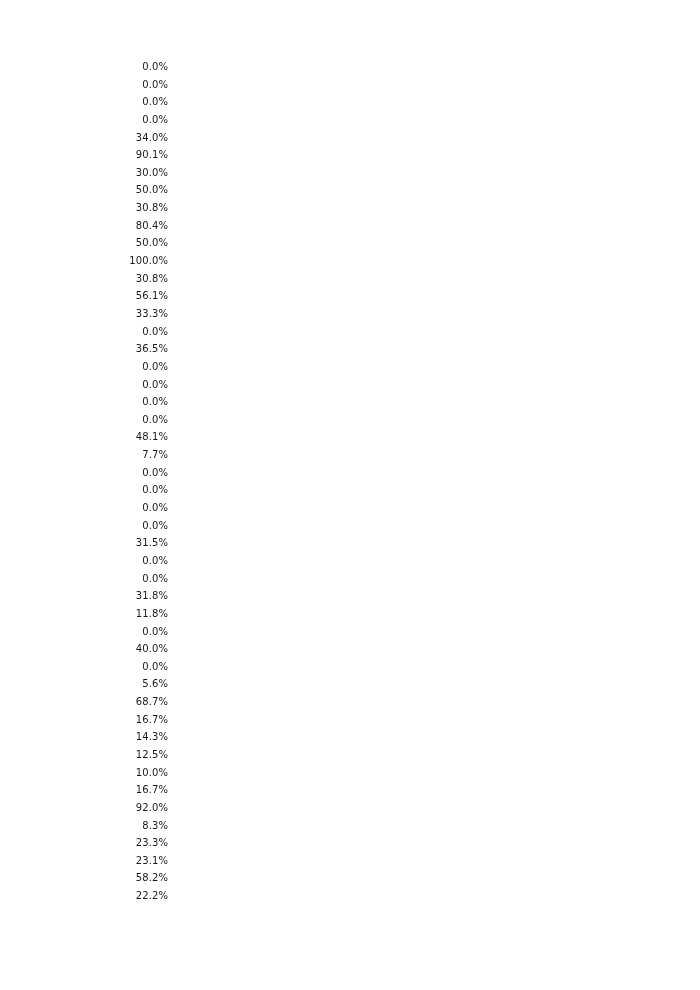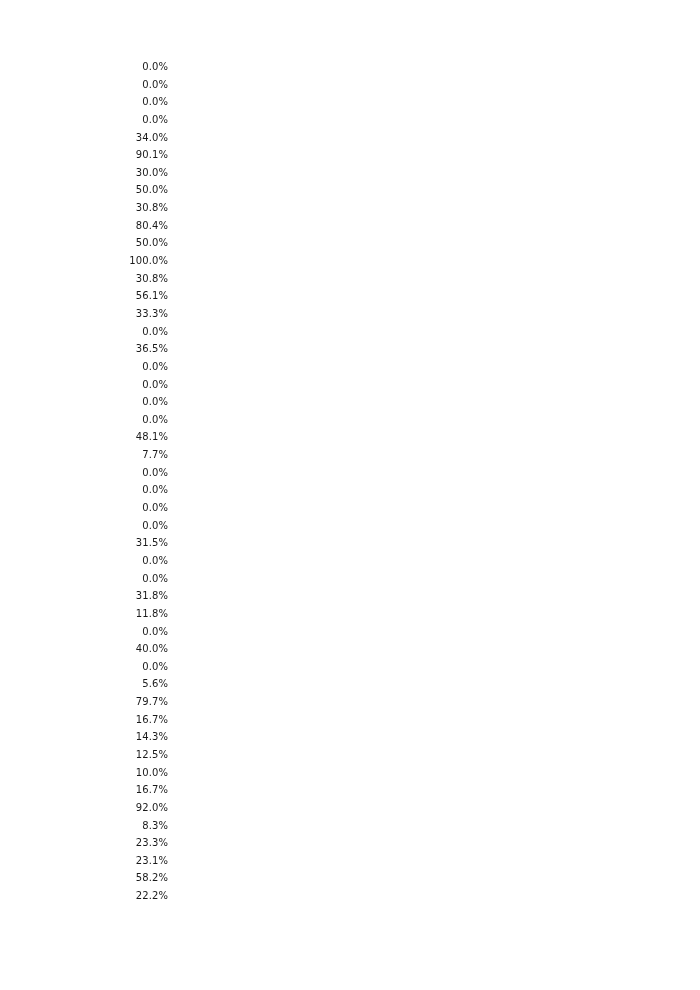--- a/index.html
+++ b/index.html
@@ -72,21 +72,21 @@
       <div class="value-cell">0.0%</div>
       <div class="value-cell">31.5%</div>
       <div class="value-cell">0.0%</div>
       <div class="value-cell">0.0%</div>
       <div class="value-cell">31.8%</div>
       <div class="value-cell">11.8%</div>
       <div class="value-cell">0.0%</div>
       <div class="value-cell">40.0%</div>
       <div class="value-cell">0.0%</div>
       <div class="value-cell">5.6%</div>
-      <div class="value-cell">79.7%</div>
+      <div class="value-cell">68.7%</div>
       <div class="value-cell">16.7%</div>
       <div class="value-cell">14.3%</div>
       <div class="value-cell">12.5%</div>
       <div class="value-cell">10.0%</div>
       <div class="value-cell">16.7%</div>
       <div class="value-cell">92.0%</div>
       <div class="value-cell">8.3%</div>
       <div class="value-cell">23.3%</div>
       <div class="value-cell">23.1%</div>
       <div class="value-cell">58.2%</div>

